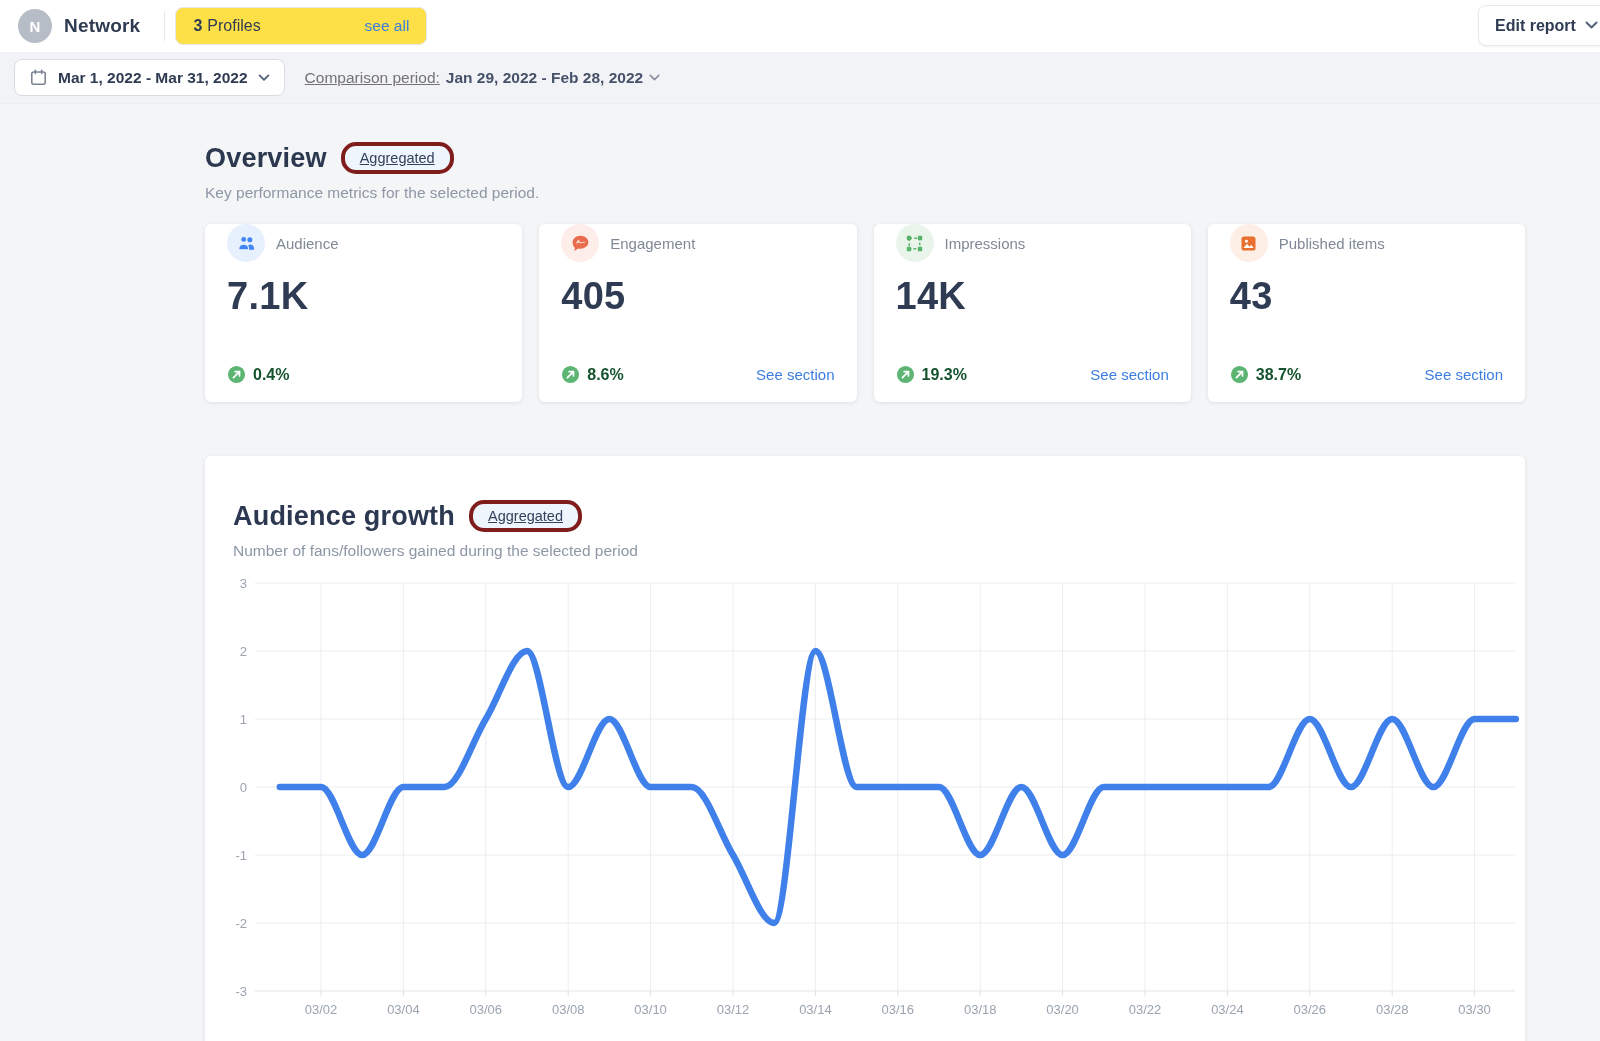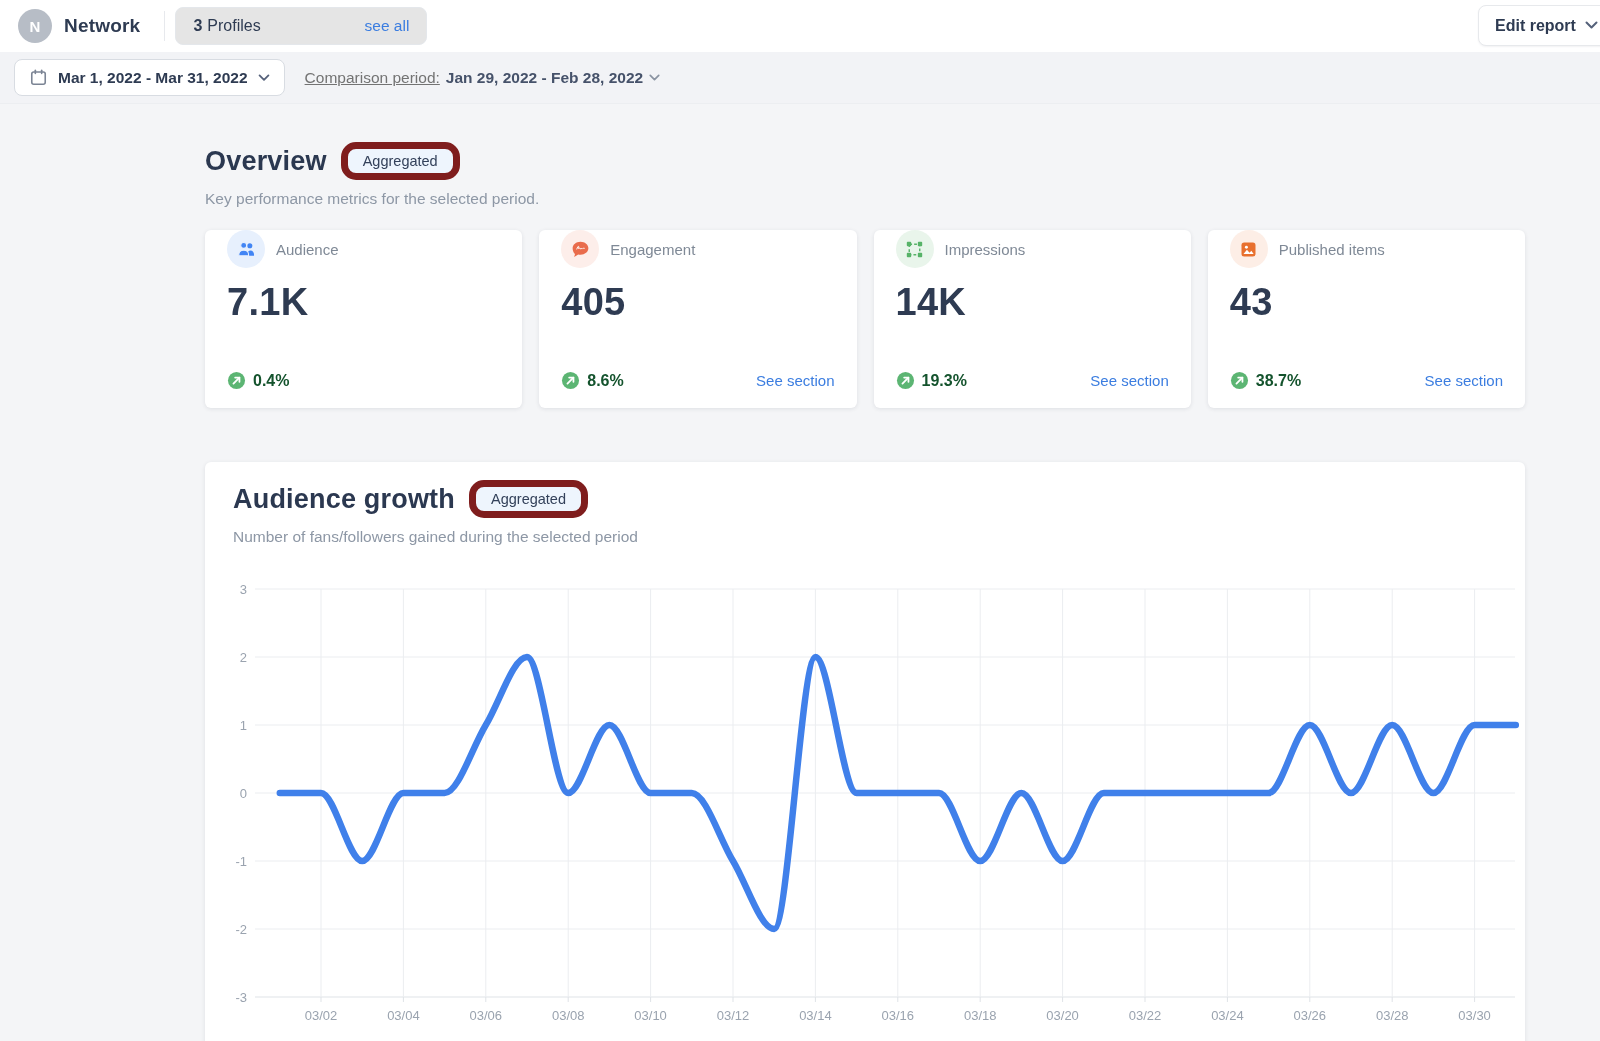--- a/index.html
+++ b/index.html
@@ -5,55 +5,55 @@
   * { margin:0; padding:0; box-sizing:border-box; }
   html,body { width:1600px; height:1041px; }
   body { font-family:"Liberation Sans", sans-serif; }
   .viewport { position:relative; width:1600px; height:1041px; overflow:hidden; background:#f4f5f7; }
 
   
   .topbar { position:relative; height:52px; background:#ffffff; display:flex; align-items:center; padding-left:18px; }
   .avatar { width:34px; height:34px; border-radius:50%; background:#b7bdc6; color:#fff; font-weight:bold; font-size:15px; display:flex; align-items:center; justify-content:center; }
   .brand-name { margin-left:12px; font-size:19px; font-weight:bold; color:#2e3b52; letter-spacing:.2px; }
   .topbar-divider { width:1px; height:30px; background:#e7e9ed; margin-left:24px; }
-  .profiles-box { margin-left:10px; width:252px; height:38px; border:1px solid #e4e7eb; border-radius:8px; display:flex; align-items:center; justify-content:space-between; padding:0 17px; background:#e5e5e5; }
+  .profiles-box { margin-left:10px; width:252px; height:38px; border:1px solid #e4e7eb; border-radius:8px; display:flex; align-items:center; justify-content:space-between; padding:0 17px; background:#fde047; }
   .profiles-count { font-size:16px; color:#2e3b52; }
   .profiles-count b { font-weight:bold; margin-right:5px; }
   .link { color:#3b7de0; text-decoration:none; font-size:15.5px; font-weight:500; cursor:pointer;margin-left:32px; }
   .edit-report { position:absolute; left:1478px; top:5px; height:41px; width:136px; background:#fff; border:1px solid #e7e9ec; border-radius:8px; box-shadow:0 1px 2px rgba(30,40,60,.06); display:flex; align-items:center; padding-left:16px; gap:9px; font-size:16px; font-weight:bold; color:#2e3b52; cursor:pointer; }
 
   
   .toolbar { height:52px; background:#f2f3f6; border-bottom:1px solid #eceef1; display:flex; align-items:center; padding-left:14px; }
   .date-box { height:37px; background:#fff; border:1px solid #d8dce2; border-radius:8px; display:flex; align-items:center; gap:10px; padding:12px 14px; cursor:pointer; }
   .date-box .date-text { font-size:15.5px; font-weight:600; color:#2e3b52; }
   .comparison { display:flex; align-items:center; gap:6px; margin-left:20px; font-size:15.5px; }
   .comparison .c-label { color:#737373;text-decoration:underline; }
   .comparison .c-value { color:#46526a; font-weight:600; }
 
   
   .content { margin-left:205px; width:1320px; }
   .section-title-row { display:flex; align-items:center; gap:14px; }
   .section-title { font-size:27px; font-weight:bold; color:#2b3850; letter-spacing:.2px;text-align:center; }
-  .badge { font-size:14.5px; color:#33415a; background:#eef5fd; border:7px solid #7f1d1d; border-radius:15px; padding:4px 15px; }
+  .badge { font-size:14.5px; color:#33415a; background:#eef5fd; border:4px solid #7f1d1d; border-radius:15px; padding:4px 15px;text-decoration:underline; }
   .section-subtitle { margin-top:10px; font-size:15.5px; color:#8d97a5; }
 
   .overview { padding-top:38px; }
   .cards { display:flex; gap:17px; margin-top:22px; }
   .card { flex:1; height:178px; background:#fff; border-radius:6px; box-shadow:0 1px 4px rgba(30,40,60,.10); padding:0 22px; position:relative; }
   .card-head { display:flex; align-items:center; gap:11px; }
   .icon-circle { width:38px; height:38px; border-radius:50%; display:flex; align-items:center; justify-content:center; }
   .ic-blue { background:#e7f0fd; } .ic-red { background:#fdeeea; } .ic-green { background:#e9f5eb; } .ic-orange { background:#fdeee6; }
   .card-label { font-size:15px; color:#7f8996; }
   .card-value { margin-top:13px; font-size:38px; font-weight:bold; color:#2e3b52; letter-spacing:.3px; }
   .card-foot { position:absolute; left:22px; right:22px; bottom:18px; display:flex; align-items:center; justify-content:space-between; }
   .delta { display:flex; align-items:center; gap:7px; color:#14532d; font-size:16px; font-weight:bold; }
   .see-section { font-size:15px; }
 
   .growth-card { margin-top:54px; height:640px; background:#fff; border-radius:6px; box-shadow:0 1px 4px rgba(30,40,60,.10); position:relative; }
-  .growth-header { position:absolute; left:28px; top:18px; z-index:2; }
+  .growth-header { position:absolute; left:28px; top:44px; z-index:2; }
   .chart-svg { position:absolute; left:0; top:0; }
   .chevron { stroke:#55617a; stroke-width:2; fill:none; stroke-linecap:round; stroke-linejoin:round; }
   .chevron-gray { stroke:#8a93a1; }
 </style>
 </head>
 <body>
 
 <div class="viewport">
 
   <div class="topbar">

